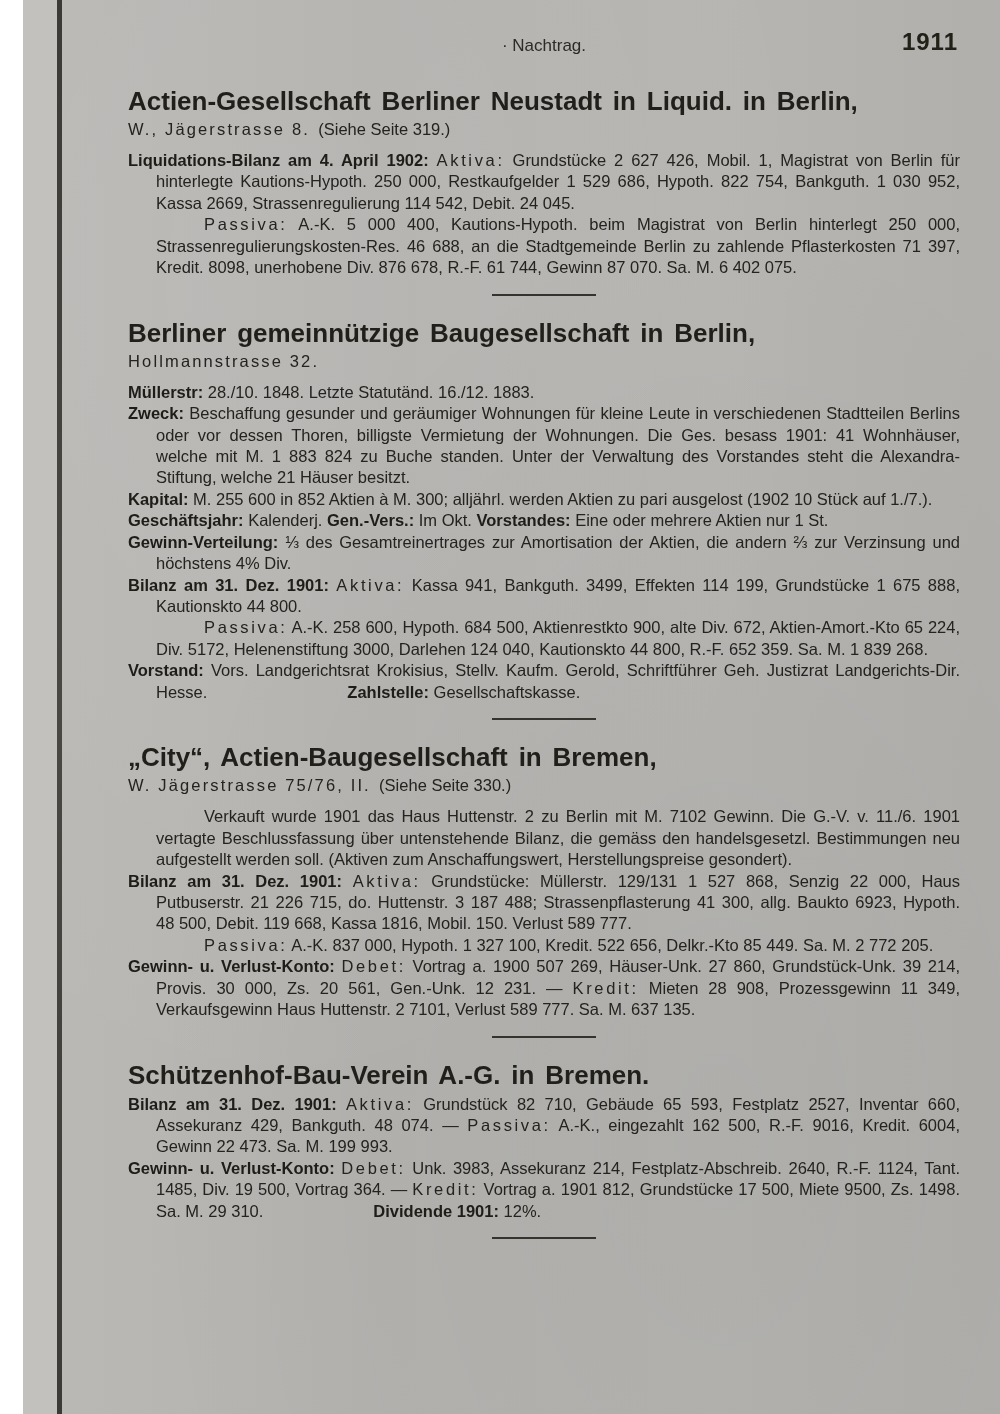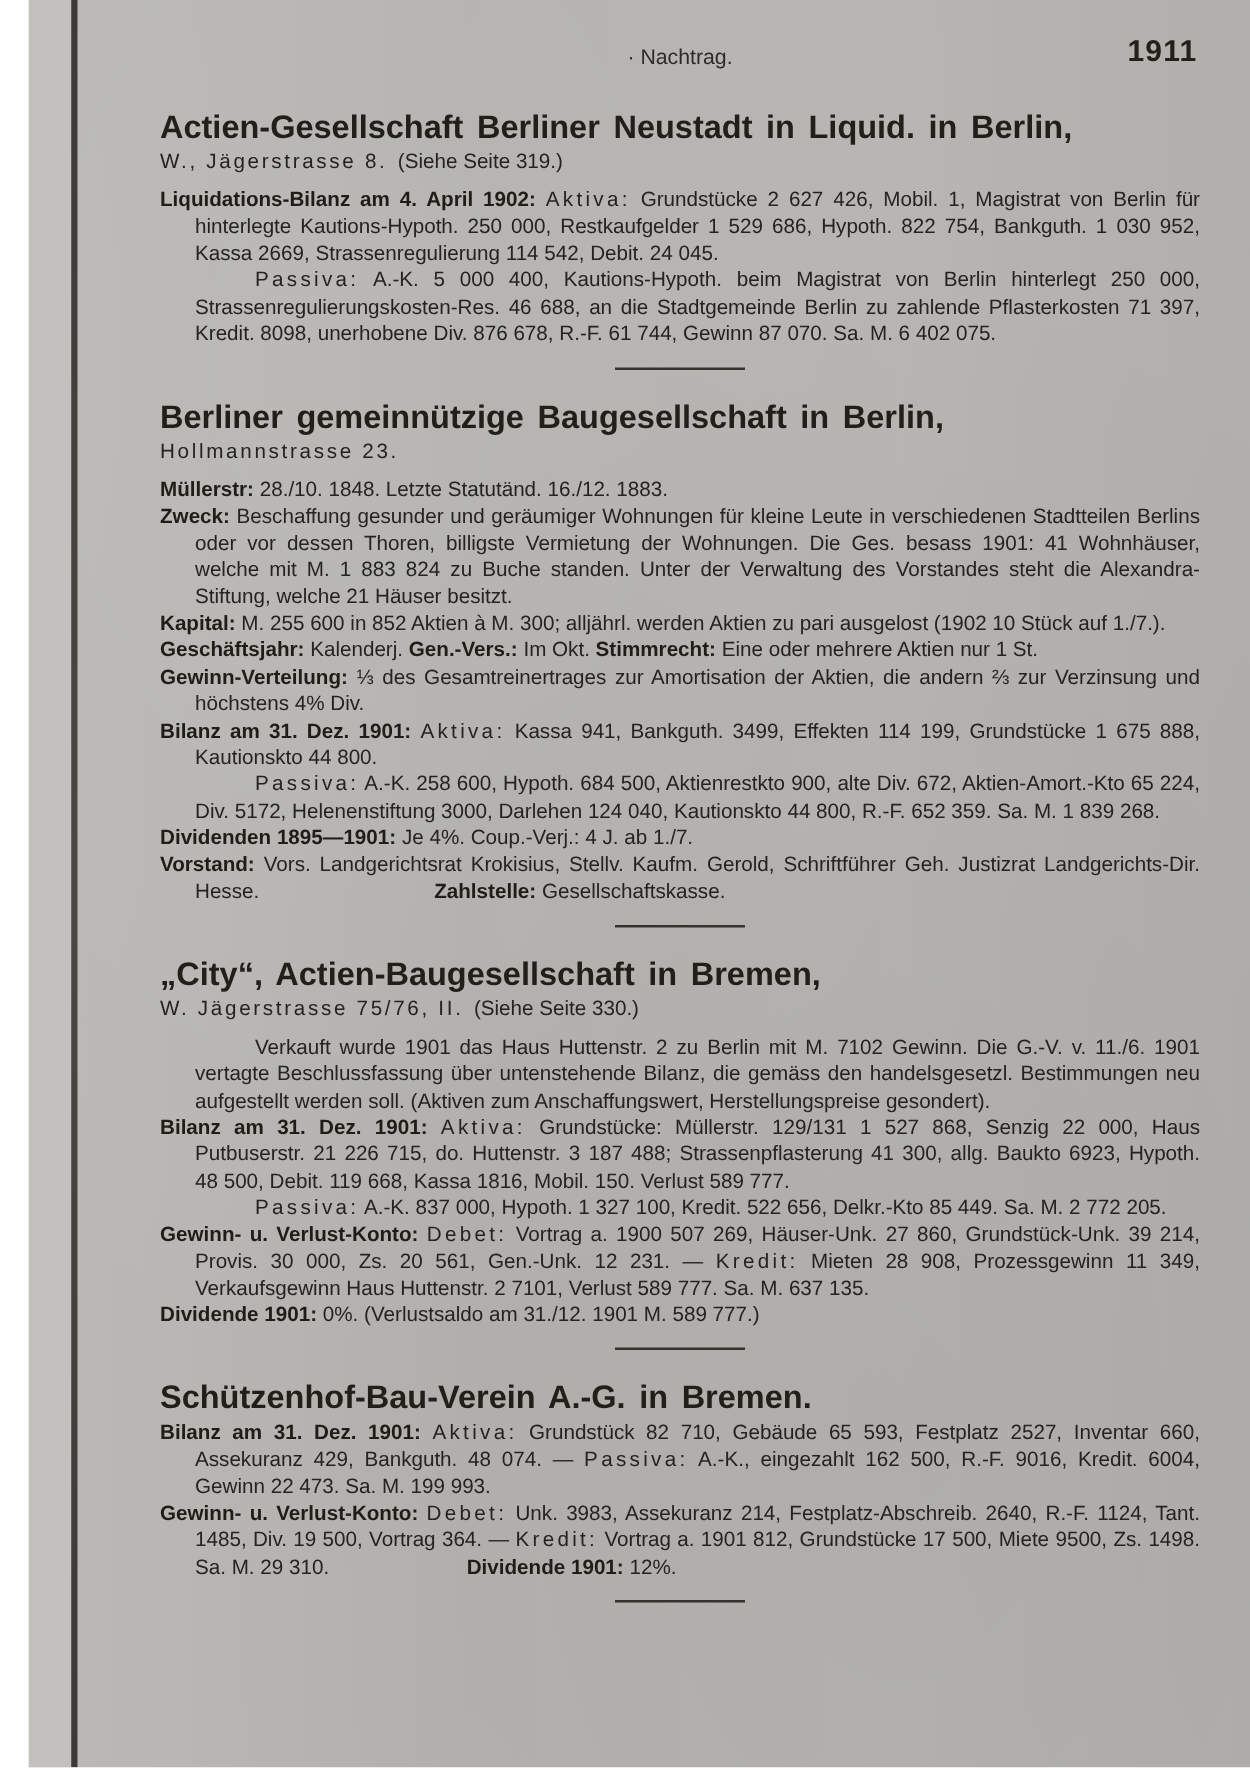--- a/index.html
+++ b/index.html
@@ -84,43 +84,41 @@
           <h2 class="section-title">Actien-Gesellschaft Berliner Neustadt in Liquid. in Berlin,</h2>
           <p class="section-subtitle"><span class="sp-wide">W., Jägerstrasse 8.</span> <span>(Siehe Seite 319.)</span></p>
           <div class="paragraphs">
             <p class="hang"><span class="b ">Liquidations-Bilanz am 4. April 1902: </span><span class="sp">Aktiva:</span><span class=""> Grundstücke 2&nbsp;627&nbsp;426, Mobil. 1, Magistrat von Berlin für hinterlegte Kautions-Hypoth. 250&nbsp;000, Restkaufgelder 1&nbsp;529&nbsp;686, Hypoth. 822&nbsp;754, Bankguth. 1&nbsp;030&nbsp;952, Kassa 2669, Strassenregulierung 114&nbsp;542, Debit. 24&nbsp;045.</span></p>
             <p class="cont"><span class="sp">Passiva:</span><span class=""> A.-K. 5&nbsp;000&nbsp;400, Kautions-Hypoth. beim Magistrat von Berlin hinterlegt 250&nbsp;000, Strassenregulierungskosten-Res. 46&nbsp;688, an die Stadtgemeinde Berlin zu zahlende Pflasterkosten 71&nbsp;397, Kredit. 8098, unerhobene Div. 876&nbsp;678, R.-F. 61&nbsp;744, Gewinn 87&nbsp;070. Sa. M. 6&nbsp;402&nbsp;075.</span></p>
           </div>
           <hr class="rule">
         </section>
         <section>
           <h2 class="section-title">Berliner gemeinnützige Baugesellschaft in Berlin,</h2>
-          <p class="section-subtitle"><span class="sp-wide">Hollmannstrasse 23.</span> </p>
+          <p class="section-subtitle"><span class="sp-wide">Hollmannstrasse 32.</span> </p>
           <div class="paragraphs">
             <p class="hang"><span class="b ">Müllerstr: </span><span class="">28./10. 1848. Letzte Statutänd. 16./12. 1883.</span></p>
             <p class="hang"><span class="b ">Zweck: </span><span class="">Beschaffung gesunder und geräumiger Wohnungen für kleine Leute in verschiedenen Stadtteilen Berlins oder vor dessen Thoren, billigste Vermietung der Wohnungen. Die Ges. besass 1901: 41 Wohnhäuser, welche mit M. 1&nbsp;883&nbsp;824 zu Buche standen. Unter der Verwaltung des Vorstandes steht die Alexandra-Stiftung, welche 21 Häuser besitzt.</span></p>
             <p class="hang"><span class="b ">Kapital: </span><span class="">M. 255&nbsp;600 in 852 Aktien à M. 300; alljährl. werden Aktien zu pari ausgelost (1902 10 Stück auf 1./7.).</span></p>
-            <p class="hang"><span class="b ">Geschäftsjahr: </span><span class="">Kalenderj. </span><span class="b ">Gen.-Vers.: </span><span class="">Im Okt. </span><span class="b ">Stimmrecht: </span><span class="">Eine oder mehrere Aktien nur 1 St.</span></p>
+            <p class="hang"><span class="b ">Geschäftsjahr: </span><span class="">Kalenderj. </span><span class="b ">Gen.-Vers.: </span><span class="">Im Okt. </span><span class="b ">Vorstandes: </span><span class="">Eine oder mehrere Aktien nur 1 St.</span></p>
             <p class="hang"><span class="b ">Gewinn-Verteilung: </span><span class="">⅓ des Gesamtreinertrages zur Amortisation der Aktien, die andern ⅔ zur Verzinsung und höchstens 4% Div.</span></p>
             <p class="hang"><span class="b ">Bilanz am 31. Dez. 1901: </span><span class="sp">Aktiva:</span><span class=""> Kassa 941, Bankguth. 3499, Effekten 114&nbsp;199, Grundstücke 1&nbsp;675&nbsp;888, Kautionskto 44&nbsp;800.</span></p>
             <p class="cont"><span class="sp">Passiva:</span><span class=""> A.-K. 258&nbsp;600, Hypoth. 684&nbsp;500, Aktienrestkto 900, alte Div. 672, Aktien-Amort.-Kto 65&nbsp;224, Div. 5172, Helenenstiftung 3000, Darlehen 124&nbsp;040, Kautionskto 44&nbsp;800, R.-F. 652&nbsp;359. Sa. M. 1&nbsp;839&nbsp;268.</span></p>
-            <p class="hang"><span class="b ">Dividenden 1895—1901: </span><span class="">Je 4%. Coup.-Verj.: 4 J. ab 1./7.</span></p>
             <p class="hang"><span class="b ">Vorstand: </span><span class="">Vors. Landgerichtsrat Krokisius, Stellv. Kaufm. Gerold, Schriftführer Geh. Justizrat Landgerichts-Dir. Hesse.</span><span class="gap" style="width: 140px;"></span><span class="b ">Zahlstelle: </span><span class="">Gesellschaftskasse.</span></p>
           </div>
           <hr class="rule">
         </section>
         <section>
           <h2 class="section-title">„City“, Actien-Baugesellschaft in Bremen,</h2>
           <p class="section-subtitle"><span class="sp-wide">W. Jägerstrasse 75/76, II.</span> <span>(Siehe Seite 330.)</span></p>
           <div class="paragraphs">
             <p class="cont"><span class="">Verkauft wurde 1901 das Haus Huttenstr. 2 zu Berlin mit M. 7102 Gewinn. Die G.-V. v. 11./6. 1901 vertagte Beschlussfassung über untenstehende Bilanz, die gemäss den handelsgesetzl. Bestimmungen neu aufgestellt werden soll. (Aktiven zum Anschaffungswert, Herstellungspreise gesondert).</span></p>
             <p class="hang"><span class="b ">Bilanz am 31. Dez. 1901: </span><span class="sp">Aktiva:</span><span class=""> Grundstücke: Müllerstr. 129/131 1&nbsp;527&nbsp;868, Senzig 22&nbsp;000, Haus Putbuserstr. 21 226&nbsp;715, do. Huttenstr. 3 187&nbsp;488; Strassenpflasterung 41&nbsp;300, allg. Baukto 6923, Hypoth. 48&nbsp;500, Debit. 119&nbsp;668, Kassa 1816, Mobil. 150. Verlust 589&nbsp;777.</span></p>
             <p class="cont"><span class="sp">Passiva:</span><span class=""> A.-K. 837&nbsp;000, Hypoth. 1&nbsp;327&nbsp;100, Kredit. 522&nbsp;656, Delkr.-Kto 85&nbsp;449. Sa. M. 2&nbsp;772&nbsp;205.</span></p>
             <p class="hang"><span class="b ">Gewinn- u. Verlust-Konto: </span><span class="sp">Debet:</span><span class=""> Vortrag a. 1900 507&nbsp;269, Häuser-Unk. 27&nbsp;860, Grundstück-Unk. 39&nbsp;214, Provis. 30&nbsp;000, Zs. 20&nbsp;561, Gen.-Unk. 12&nbsp;231. — </span><span class="sp">Kredit:</span><span class=""> Mieten 28&nbsp;908, Prozessgewinn 11&nbsp;349, Verkaufsgewinn Haus Huttenstr. 2 7101, Verlust 589&nbsp;777. Sa. M. 637&nbsp;135.</span></p>
-            <p class="hang"><span class="b ">Dividende 1901: </span><span class="">0%. (Verlustsaldo am 31./12. 1901 M. 589&nbsp;777.)</span></p>
           </div>
           <hr class="rule">
         </section>
         <section>
           <h2 class="section-title">Schützenhof-Bau-Verein A.-G. in Bremen.</h2>
           <div class="paragraphs">
             <p class="hang"><span class="b ">Bilanz am 31. Dez. 1901: </span><span class="sp">Aktiva:</span><span class=""> Grundstück 82&nbsp;710, Gebäude 65&nbsp;593, Festplatz 2527, Inventar 660, Assekuranz 429, Bankguth. 48&nbsp;074. — </span><span class="sp">Passiva:</span><span class=""> A.-K., eingezahlt 162&nbsp;500, R.-F. 9016, Kredit. 6004, Gewinn 22&nbsp;473. Sa. M. 199&nbsp;993.</span></p>
             <p class="hang"><span class="b ">Gewinn- u. Verlust-Konto: </span><span class="sp">Debet:</span><span class=""> Unk. 3983, Assekuranz 214, Festplatz-Abschreib. 2640, R.-F. 1124, Tant. 1485, Div. 19&nbsp;500, Vortrag 364. — </span><span class="sp">Kredit:</span><span class=""> Vortrag a. 1901 812, Grundstücke 17&nbsp;500, Miete 9500, Zs. 1498. Sa. M. 29&nbsp;310.</span><span class="gap" style="width: 110px;"></span><span class="b ">Dividende 1901: </span><span class="">12%.</span></p>
           </div>
           <hr class="rule">

